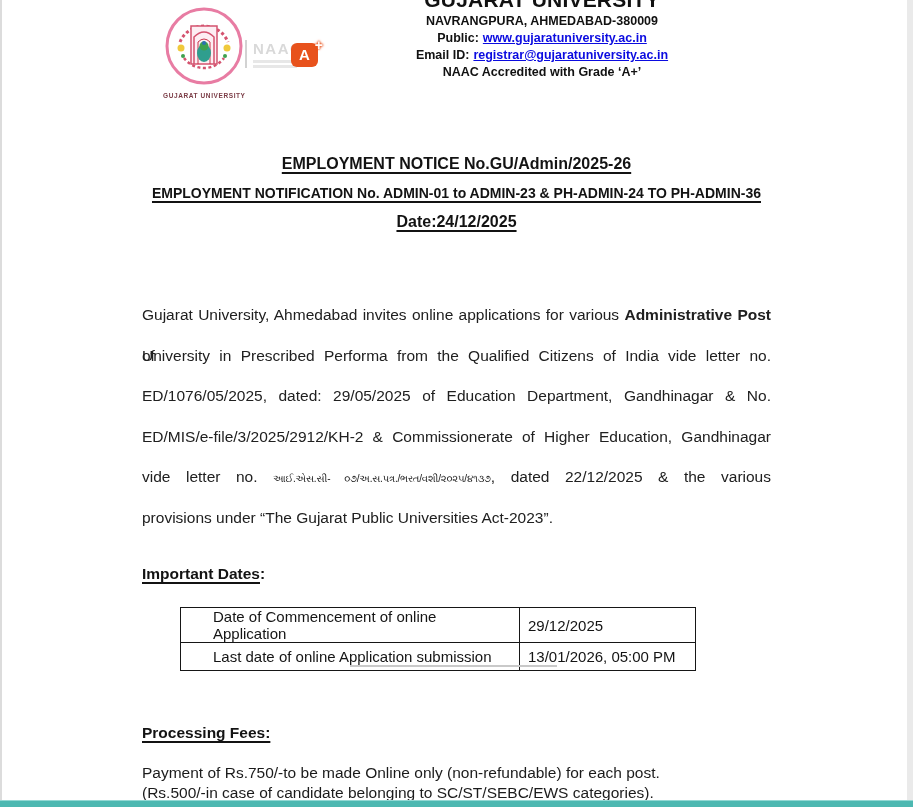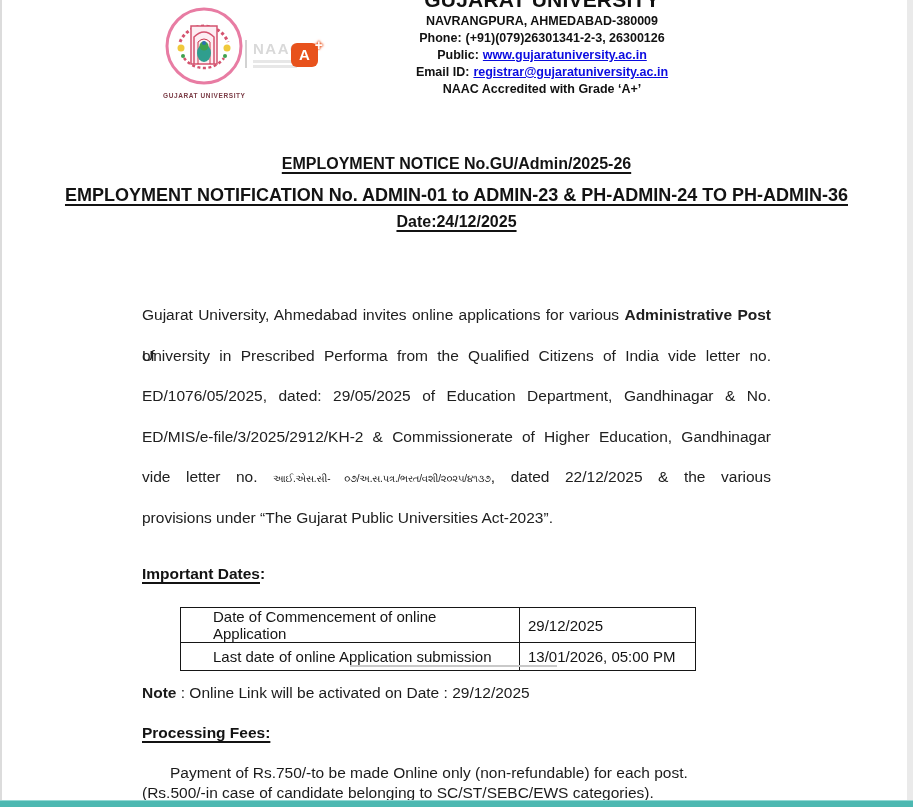--- a/index.html
+++ b/index.html
@@ -47,40 +47,40 @@
   .hdr-line .lbl { margin-right: 4px; }
   .link { color: #0b0be0; text-decoration: underline; cursor: pointer; margin-top: 16px; }
 
   
   .title {
     position: absolute; left: 0; width: 100%; text-align: center; font-weight: bold;
     text-decoration: underline; text-underline-offset: 3px; text-decoration-thickness: 1.5px;
     color: #131313;
   }
   .t1 { top: 155px; font-size: 16px; }
-  .t2 { top: 185px; font-size: 18px; }
+  .t2 { top: 185px; font-size: 14px; }
   .t3 { top: 213px; font-size: 16px; }
 
   
   .para { position: absolute; left: 142px; top: 295px; width: 629px; font-size: 15.5px; color: #202020; }
   .pline { height: 40.5px; line-height: 40.5px; }
   .pline.j { text-align: justify; text-align-last: justify; text-justify: inter-word; }
   .pline.last { text-align: left; }
   .pline b { font-weight: bold; }
   .gu { font-size: 10px; letter-spacing: -0.2px; }
 
   
   .section-heading { position: absolute; left: 142px; font-weight: bold; font-size: 15.5px; color: #131313; }
   .section-heading .u { text-decoration: underline; text-underline-offset: 3px; text-decoration-thickness: 1.5px; }
   .imp-heading { top: 565px; }
   .fees-heading { top: 724px; }
   .note-line { position: absolute; left: 142px; top: 684px; font-size: 15.5px; }
   .note-line b { font-weight: bold; }
   .body-line { position: absolute; left: 142px; font-size: 15.5px; }
-  .payment-line { top: 764px; margin-left: 28px; }
+  .payment-line { top: 764px; }
   .concession-line { top: 784px; }
 
   
   .dates-table { position: absolute; left: 180px; top: 607px; border-collapse: collapse; font-size: 15px; color: #141414; }
   .dates-table td { border: 1.4px solid #161616; height: 28px; padding: 0 8px; vertical-align: middle; }
   .dates-table td.c1 { width: 339px; padding-left: 32px; }
   .dates-table td.c2 { width: 176px; margin-top: 28px; }
   .table-artifact { position: absolute; left: 350px; top: 665px; width: 207px; height: 2px; background: #c9c9c9; }
 
   
@@ -123,23 +123,20 @@
     </div>
   <div class="naac-badge">
     <span>A</span>
     <span class="plus">+</span>
   </div>
 
   <div class="hdr-text">
     <div class="hdr-name">GUJARAT UNIVERSITY</div>
     <div class="hdr-line">NAVRANGPURA, AHMEDABAD-380009</div>
     <div class="hdr-line">
-      <span class="lbl">Phone:</span><span>(+91)(079)26301341-2-3, 26300126</span>
-    </div>
-    <div class="hdr-line">
       <span class="lbl">Public:</span><a class="link">www.gujaratuniversity.ac.in</a>
     </div>
     <div class="hdr-line">
       <span class="lbl">Email ID:</span><a class="link">registrar@gujaratuniversity.ac.in</a>
     </div>
     <div class="hdr-line">NAAC Accredited with Grade ‘A+’</div>
   </div>
 
   <div class="title t1">EMPLOYMENT NOTICE No.GU/Admin/2025-26</div>
   <div class="title t2">EMPLOYMENT NOTIFICATION No. ADMIN-01 to ADMIN-23 &amp; PH-ADMIN-24 TO PH-ADMIN-36</div>
@@ -169,23 +166,20 @@
       <td class="c2">29/12/2025</td>
     </tr>
     <tr>
       <td class="c1">Last date of online Application submission</td>
       <td class="c2">13/01/2026, 05:00 PM</td>
     </tr>
   </tbody>
     </table>
   <div class="table-artifact"></div>
 
-  <div class="note-line">
-    <b>Note</b><span> : Online Link will be activated on Date : 29/12/2025</span>
-  </div>
 
   <div class="section-heading fees-heading">
     <span class="u">Processing Fees:</span>
   </div>
   <div class="body-line payment-line">Payment of Rs.750/-to be made Online only (non-refundable) for each post.</div>
   <div class="body-line concession-line">(Rs.500/-in case of candidate belonging to SC/ST/SEBC/EWS categories).</div>
 
   <div class="bottom-bar"></div>
 </div>
 

